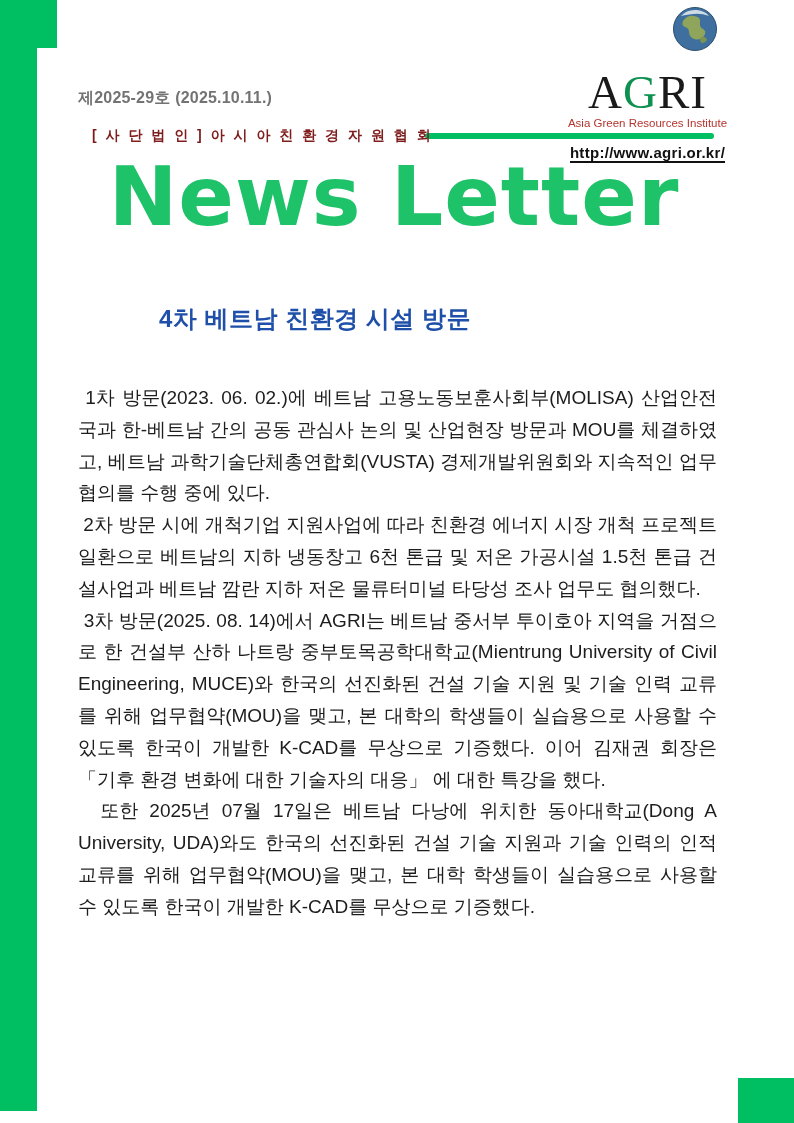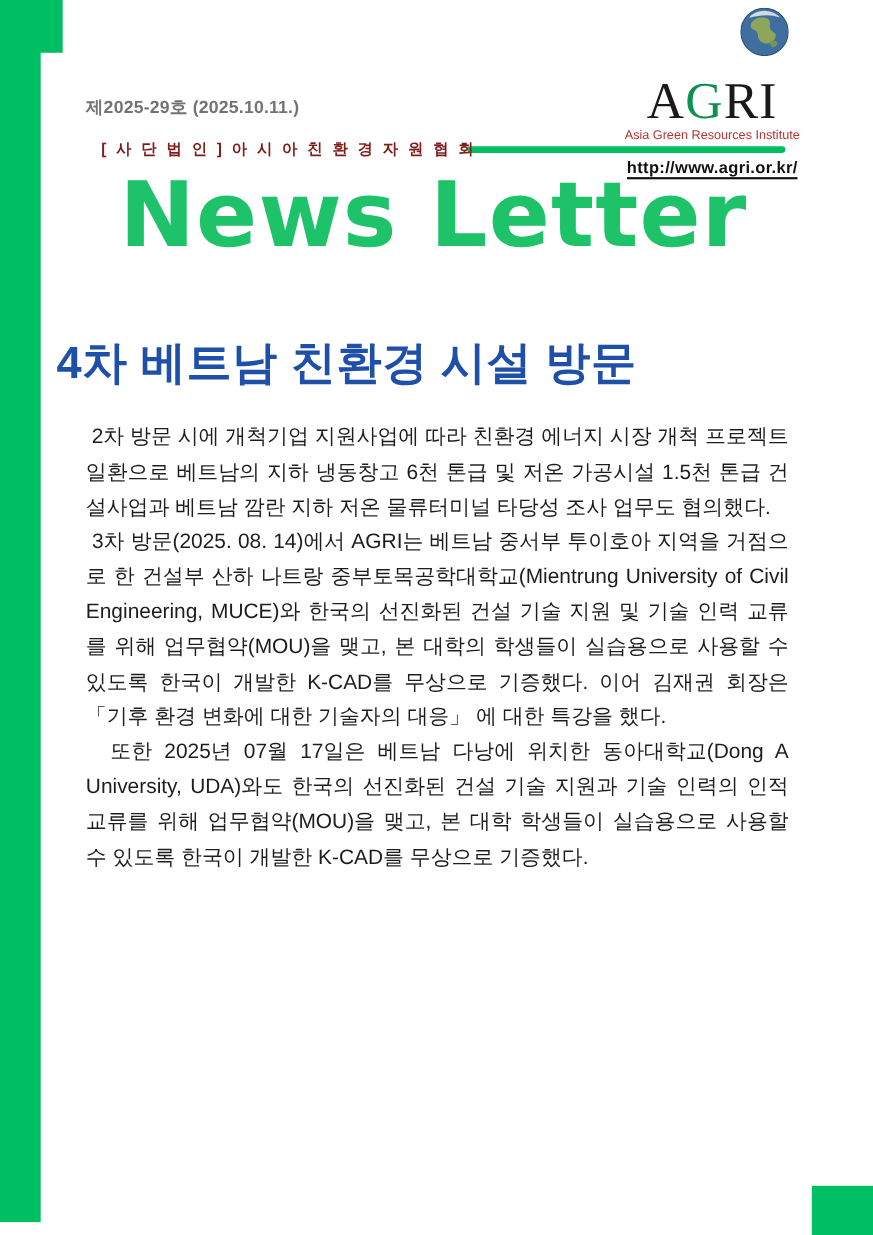--- a/index.html
+++ b/index.html
@@ -54,21 +54,21 @@
     text-align:center;
     font-family:"DejaVu Sans", sans-serif;
     font-size:82px; font-weight:800; line-height:1.1;
     color:#1ec268; letter-spacing:1px;
   }
 
   
   .headline {
     position:absolute; left:0; top:303px; width:630px;
     text-align:center;
-    font-size:41px; font-weight:800; color:#1e4fa9; letter-spacing:0.5px;
+    font-size:24px; font-weight:800; color:#1e4fa9; letter-spacing:0.5px;
   }
 
   
   .body {
     position:absolute; left:78px; top:382px; width:639px;
     font-size:19px; line-height:31.8px; color:#1d1d1d;
     text-align:justify;
   }
   .body p { white-space:pre-wrap; margin:0; }
 </style>
@@ -98,18 +98,19 @@
     <div class="acronym"><span>A</span><span class="g-green">G</span><span>R</span><span>I</span></div>
     <div class="tagline">Asia Green Resources Institute</div>
     <a href="#" class="url">http://www.agri.or.kr/</a>
   </div>
 
   <h1 class="masthead">News Letter</h1>
 
   <h2 class="headline">4차 베트남 친환경 시설 방문</h2>
 
   <div class="body">
+    <p> 1차 방문(2023. 06. 02.)에 베트남 고용노동보훈사회부(MOLISA) 산업안전국과 한-베트남 간의 공동 관심사 논의 및 산업현장 방문과 MOU를 체결하였고, 베트남 과학기술단체총연합회(VUSTA) 경제개발위원회와 지속적인 업무 협의를 수행 중에 있다.</p>
     <p> 2차 방문 시에 개척기업 지원사업에 따라 친환경 에너지 시장 개척 프로젝트 일환으로 베트남의 지하 냉동창고 6천 톤급 및 저온 가공시설 1.5천 톤급 건설사업과 베트남 깜란 지하 저온 물류터미널 타당성 조사 업무도 협의했다.</p>
     <p> 3차 방문(2025. 08. 14)에서 AGRI는 베트남 중서부 투이호아 지역을 거점으로 한 건설부 산하 나트랑 중부토목공학대학교(Mientrung University of Civil Engineering, MUCE)와 한국의 선진화된 건설 기술 지원 및 기술 인력 교류를 위해 업무협약(MOU)을 맺고, 본 대학의 학생들이 실습용으로 사용할 수 있도록 한국이 개발한 K-CAD를 무상으로 기증했다. 이어 김재권 회장은 「기후 환경 변화에 대한 기술자의 대응」 에 대한 특강을 했다.</p>
     <p>  또한 2025년 07월 17일은 베트남 다낭에 위치한 동아대학교(Dong A University, UDA)와도 한국의 선진화된 건설 기술 지원과 기술 인력의 인적 교류를 위해 업무협약(MOU)을 맺고, 본 대학 학생들이 실습용으로 사용할 수 있도록 한국이 개발한 K-CAD를 무상으로 기증했다.</p>
   </div>
 
 </div>
 
 </body></html>

